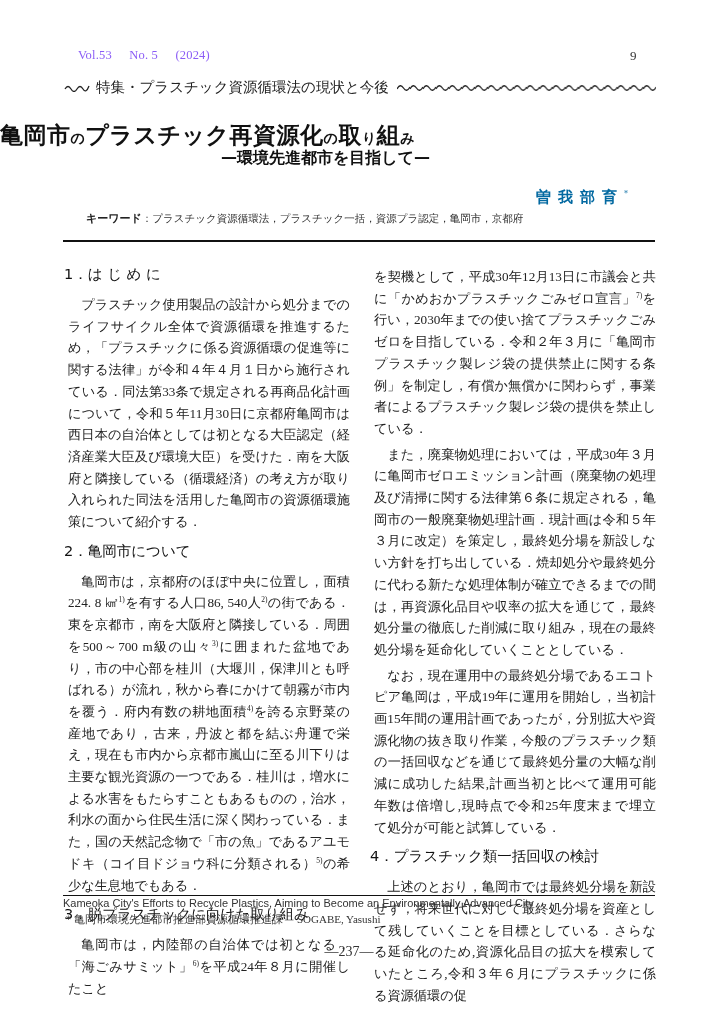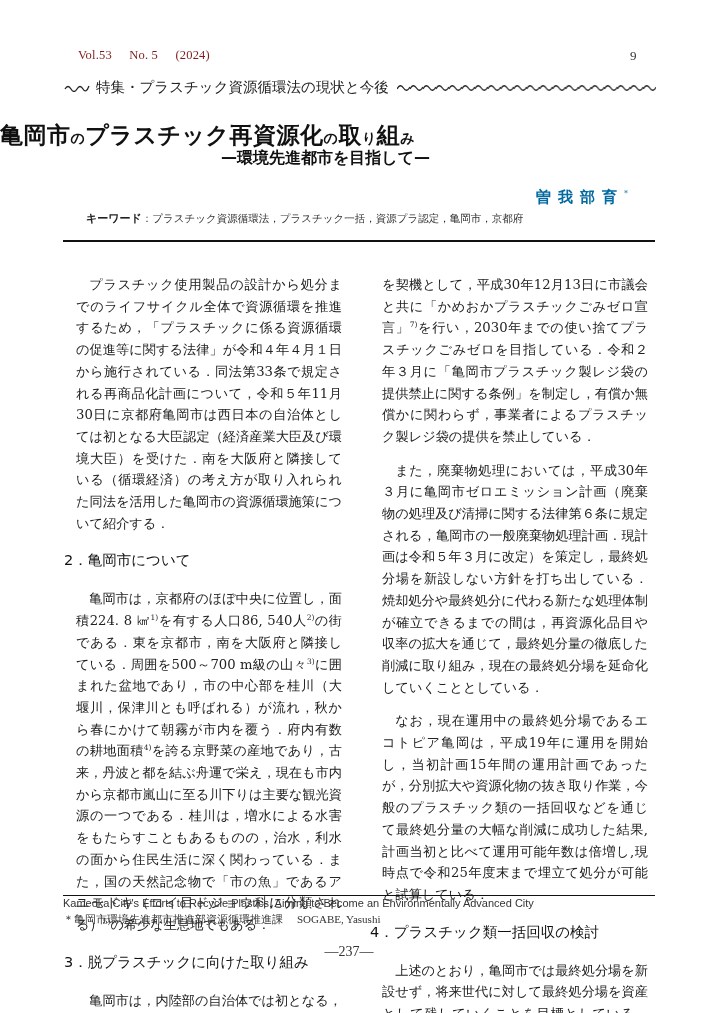--- a/index.html
+++ b/index.html
@@ -1,40 +1,40 @@
 <!DOCTYPE html>
 <html><head>
 <meta charset="utf-8">
 <style>
   html, body { margin: 0; padding: 0; background: #ffffff; }
   body { width: 717px; height: 1013px; position: relative; overflow: hidden;
          font-family: "DejaVu Serif", "Liberation Serif", serif; color: #1a1a1a; }
   .abs { position: absolute; }
-  .running-head { top: 48px; left: 78px; font-size: 12.5px; color: #7f1d1d; letter-spacing: 0.2px;
+  .running-head { top: 48px; left: 78px; font-size: 12.5px; color: #8b5cf6; letter-spacing: 0.2px;
                   font-family: "Liberation Serif", serif; }
   .running-head span { margin-right: 14px; }
   .page-num { top: 48px; left: 630px; font-size: 13px; color: #333; font-family: "Liberation Serif", serif; }
   .feature-bar { top: 76px; left: 64px; width: 592px; height: 22px; display: flex; align-items: center; text-align: right; }
   .feature-bar .wave-left { width: 26px; height: 10px; margin-right: 6px; }
   .feature-bar .title { font-family: "DejaVu Sans", sans-serif; font-size: 14.5px; color: #222; white-space: nowrap; }
   .feature-bar .wave-right { flex: 1; height: 10px; margin-left: 8px; }
   .main-title { top: 120px; left: 0; width: 635px; text-align: left; font-weight: bold;
                 font-size: 23px; letter-spacing: 0.5px; color: #111; }
   .main-title .small { font-size: 14px; font-weight: bold; }
   .subtitle { top: 148px; left: 0; width: 651px; text-align: center; font-weight: bold;
               font-size: 16px; color: #111; }
   .author { top: 188px; left: 536px; font-size: 15px; font-weight: bold; letter-spacing: 7px; color: #0369a1; }
   .author sup { font-size: 8px; letter-spacing: 0; font-weight: normal; }
   .keywords { top: 211px; left: 86px; font-size: 10.5px; color: #333; white-space: nowrap; }
   .keywords .kw-label { font-family: "DejaVu Sans", sans-serif; font-weight: bold; font-size: 11px; color: #222; }
   .rule-top { top: 240px; left: 63px; width: 592px; height: 1.5px; background: #111; }
   .col { top: 262px; width: 290px; font-size: 13.2px; line-height: 21.7px; color: #222; }
   .col.left { left: 64px; }
   .col.right { left: 370px; }
-  .col p { margin: 12px; text-align: justify; text-indent: 1em; }
+  .col p { margin: 4px; text-align: justify; text-indent: 1em; font-family: Liberation Serif, serif; }
   .col p.cont { text-indent: 0; }
   .col h2 { margin: 0; font-family: "DejaVu Sans", sans-serif; font-weight: normal; font-size: 14.5px;
             line-height: 20px; padding: 4px 0 6px 0; color: #111; }
   .col h2.first { padding-top: 2px; }
   sup.ref { font-size: 7.5px; line-height: 0; vertical-align: super; }
   .rule-foot { top: 895px; left: 63px; width: 592px; height: 1px; background: #111; }
   .foot-en { top: 897px; left: 63px; font-size: 11px; color: #333; font-family: Liberation Sans, sans-serif; }
   .foot-jp { top: 912px; left: 63px; font-size: 11px; color: #333; }
   .foot-jp .romaji { margin-left: 14px; font-family: "Liberation Serif", serif; }
   .folio { top: 944px; left: 0; width: 698px; text-align: center; font-size: 14px; color: #333;
@@ -74,20 +74,21 @@
   <span>曽我部育</span><sup>*</sup>
 </div>
 
 <div class="abs keywords">
   <span class="kw-label">キーワード</span><span>：プラスチック資源循環法，プラスチック一括，資源プラ認定，亀岡市，京都府</span>
 </div>
 
 <div class="abs rule-top"></div>
 
 <div class="abs col left">
+  <h2 class="first">1．は じ め に</h2>
   <p>プラスチック使用製品の設計から処分までのライフサイクル全体で資源循環を推進するため，「プラスチックに係る資源循環の促進等に関する法律」が令和４年４月１日から施行されている．同法第33条で規定される再商品化計画について，令和５年11月30日に京都府亀岡市は西日本の自治体としては初となる大臣認定（経済産業大臣及び環境大臣）を受けた．南を大阪府と隣接している（循環経済）の考え方が取り入れられた同法を活用した亀岡市の資源循環施策について紹介する．</p>
   <h2>2．亀岡市について</h2>
   <p><span>亀岡市は，京都府のほぼ中央に位置し，面積224. 8 ㎢</span><sup class="ref">1)</sup><span>を有する人口86, 540人</span><sup class="ref">2)</sup><span>の街である．東を京都市，南を大阪府と隣接している．周囲を500～700 m級の山々</span><sup class="ref">3)</sup><span>に囲まれた盆地であり，市の中心部を桂川（大堰川，保津川とも呼ばれる）が流れ，秋から春にかけて朝霧が市内を覆う．府内有数の耕地面積</span><sup class="ref">4)</sup><span>を誇る京野菜の産地であり，古来，丹波と都を結ぶ舟運で栄え，現在も市内から京都市嵐山に至る川下りは主要な観光資源の一つである．桂川は，増水による水害をもたらすこともあるものの，治水，利水の面から住民生活に深く関わっている．また，国の天然記念物で「市の魚」であるアユモドキ（コイ目ドジョウ科に分類される）</span><sup class="ref">5)</sup><span>の希少な生息地でもある．</span></p>
   <h2>3．脱プラスチックに向けた取り組み</h2>
   <p><span>亀岡市は，内陸部の自治体では初となる，「海ごみサミット」</span><sup class="ref">6)</sup><span id="split-src">を平成24年８月に開催したこと</span></p>
 </div>
 
 <div class="abs col right">
   <p class="cont"><span>を契機として，平成30年12月13日に市議会と共に「かめおかプラスチックごみゼロ宣言」</span><sup class="ref">7)</sup><span>を行い，2030年までの使い捨てプラスチックごみゼロを目指している．令和２年３月に「亀岡市プラスチック製レジ袋の提供禁止に関する条例」を制定し，有償か無償かに関わらず，事業者によるプラスチック製レジ袋の提供を禁止している．</span></p>
   <p>また，廃棄物処理においては，平成30年３月に亀岡市ゼロエミッション計画（廃棄物の処理及び清掃に関する法律第６条に規定される，亀岡市の一般廃棄物処理計画．現計画は令和５年３月に改定）を策定し，最終処分場を新設しない方針を打ち出している．焼却処分や最終処分に代わる新たな処理体制が確立できるまでの間は，再資源化品目や収率の拡大を通じて，最終処分量の徹底した削減に取り組み，現在の最終処分場を延命化していくこととしている．</p>

